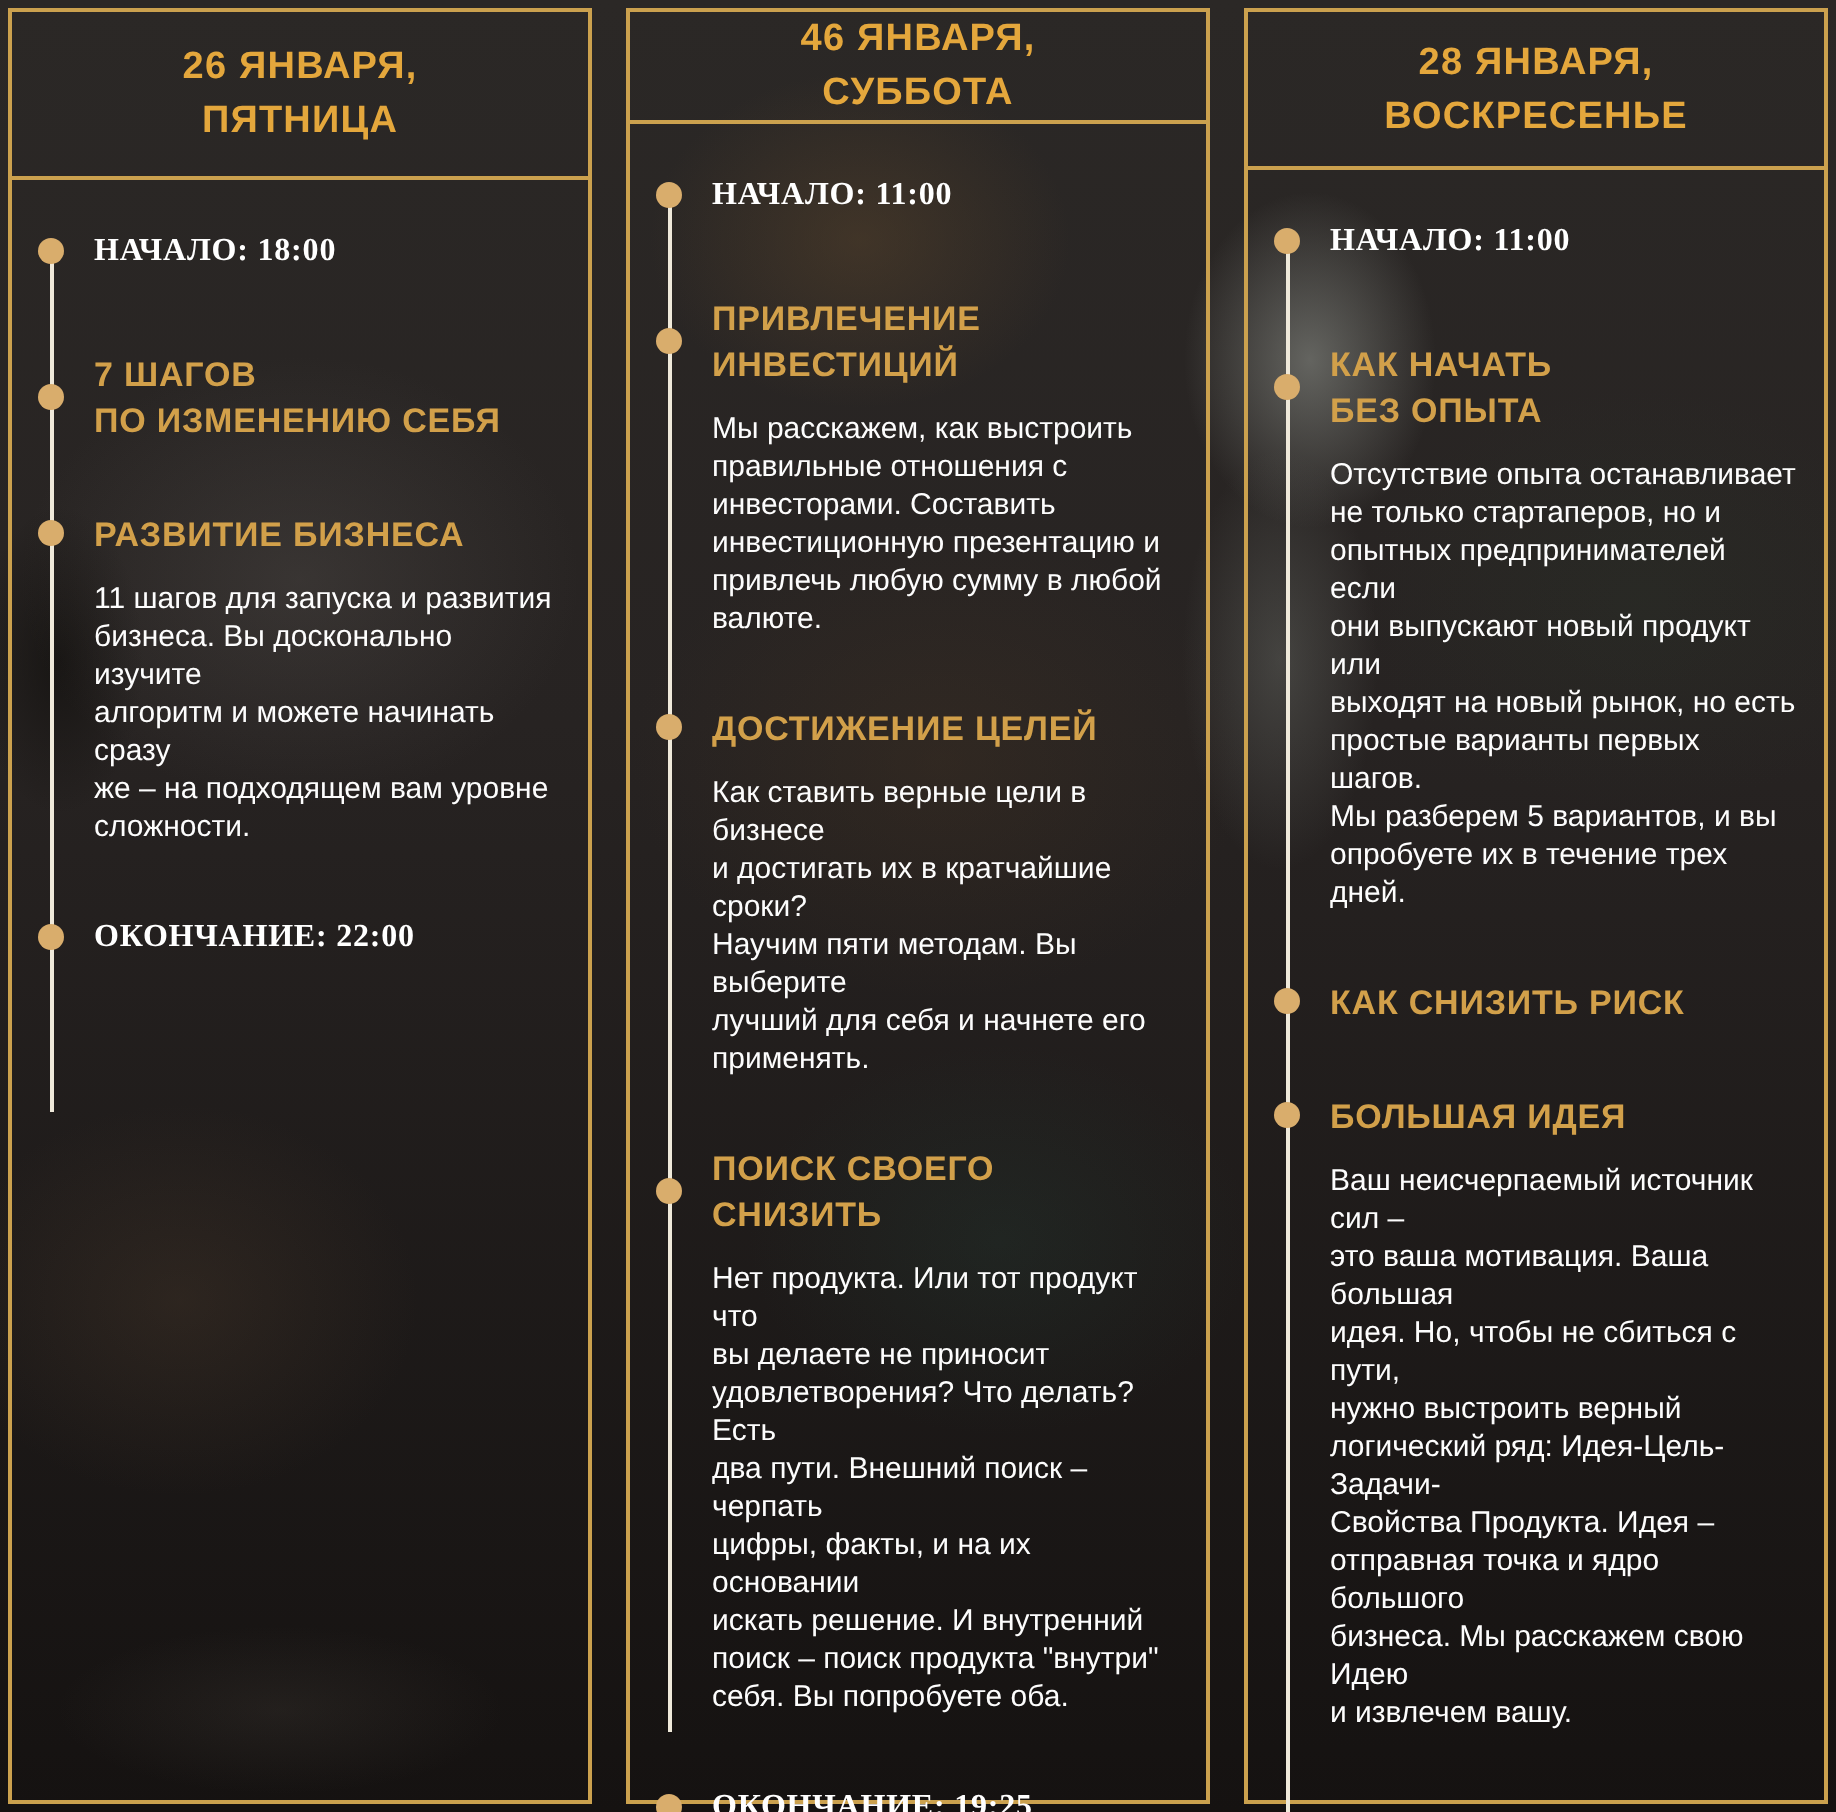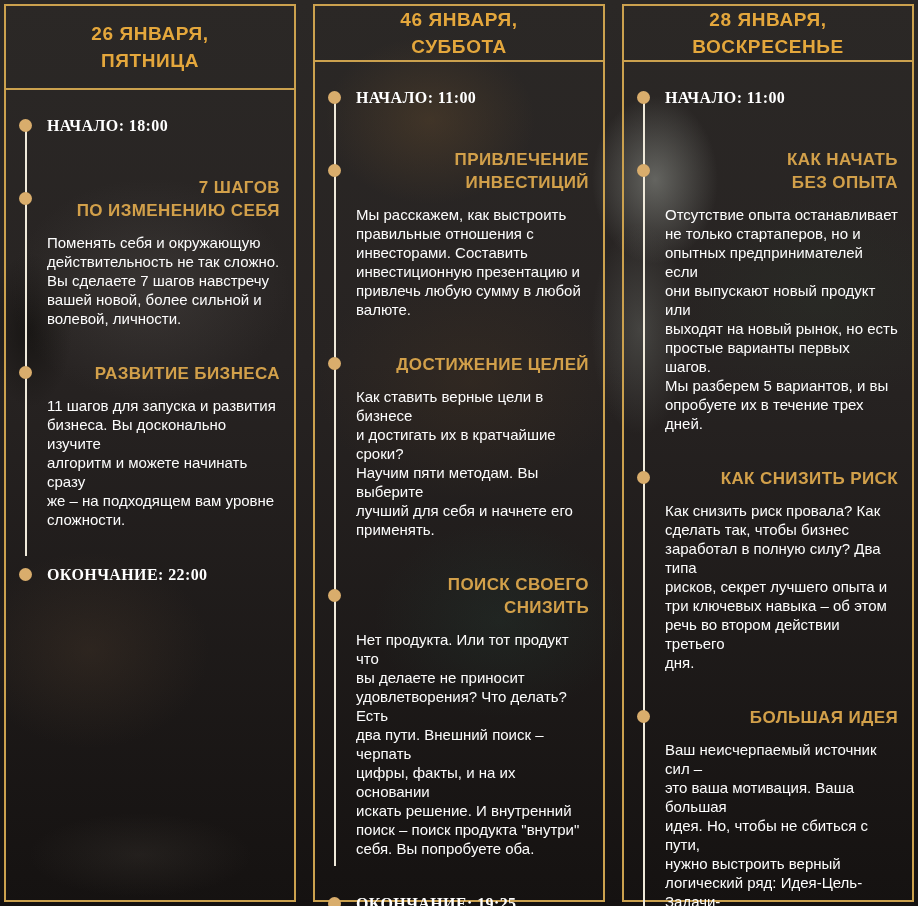--- a/index.html
+++ b/index.html
@@ -88,21 +88,20 @@
     font-family: Liberation Serif, serif;
   }
   .session-title {
     font-size: 17px;
     line-height: 23px;
     font-weight: bold;
     letter-spacing: 0.4px;
     color: #d2a04a;
     margin-bottom: 11px;
     white-space: pre-line;
-    text-align: right;
   }
   .session-desc {
     font-size: 15px;
     line-height: 19px;
     color: #fdfdfd;
     white-space: pre-line;
   }
 </style>
 </head>
 <body>
@@ -119,25 +118,20 @@
     <div class="card-body">
       <div class="timeline" style="top: 35.5px; height: 430px;"></div>
       <div class="item time">
         <span class="dot"></span>
         <div class="time-label">НАЧАЛО: 18:00</div>
       </div>
       <div class="item session two-line">
         <span class="dot"></span>
         <h3 class="session-title">7 ШАГОВ
 ПО ИЗМЕНЕНИЮ СЕБЯ</h3>
-        <p class="session-desc">Поменять себя и окружающую
-действительность не так сложно.
-Вы сделаете 7 шагов навстречу
-вашей новой, более сильной и
-волевой, личности.</p>
       </div>
       <div class="item session">
         <span class="dot"></span>
         <h3 class="session-title">РАЗВИТИЕ БИЗНЕСА</h3>
         <p class="session-desc">11 шагов для запуска и развития
 бизнеса. Вы досконально изучите
 алгоритм и можете начинать сразу
 же – на подходящем вам уровне
 сложности.</p>
       </div>
@@ -219,27 +213,20 @@
 опытных предпринимателей если
 они выпускают новый продукт или
 выходят на новый рынок, но есть
 простые варианты первых шагов.
 Мы разберем 5 вариантов, и вы
 опробуете их в течение трех дней.</p>
       </div>
       <div class="item session">
         <span class="dot"></span>
         <h3 class="session-title">КАК СНИЗИТЬ РИСК</h3>
-        <p class="session-desc">Как снизить риск провала? Как
-сделать так, чтобы бизнес
-заработал в полную силу? Два типа
-рисков, секрет лучшего опыта и
-три ключевых навыка – об этом
-речь во втором действии третьего
-дня.</p>
       </div>
       <div class="item session">
         <span class="dot"></span>
         <h3 class="session-title">БОЛЬШАЯ ИДЕЯ</h3>
         <p class="session-desc">Ваш неисчерпаемый источник сил –
 это ваша мотивация. Ваша большая
 идея. Но, чтобы не сбиться с пути,
 нужно выстроить верный
 логический ряд: Идея-Цель-Задачи-
 Свойства Продукта. Идея –

